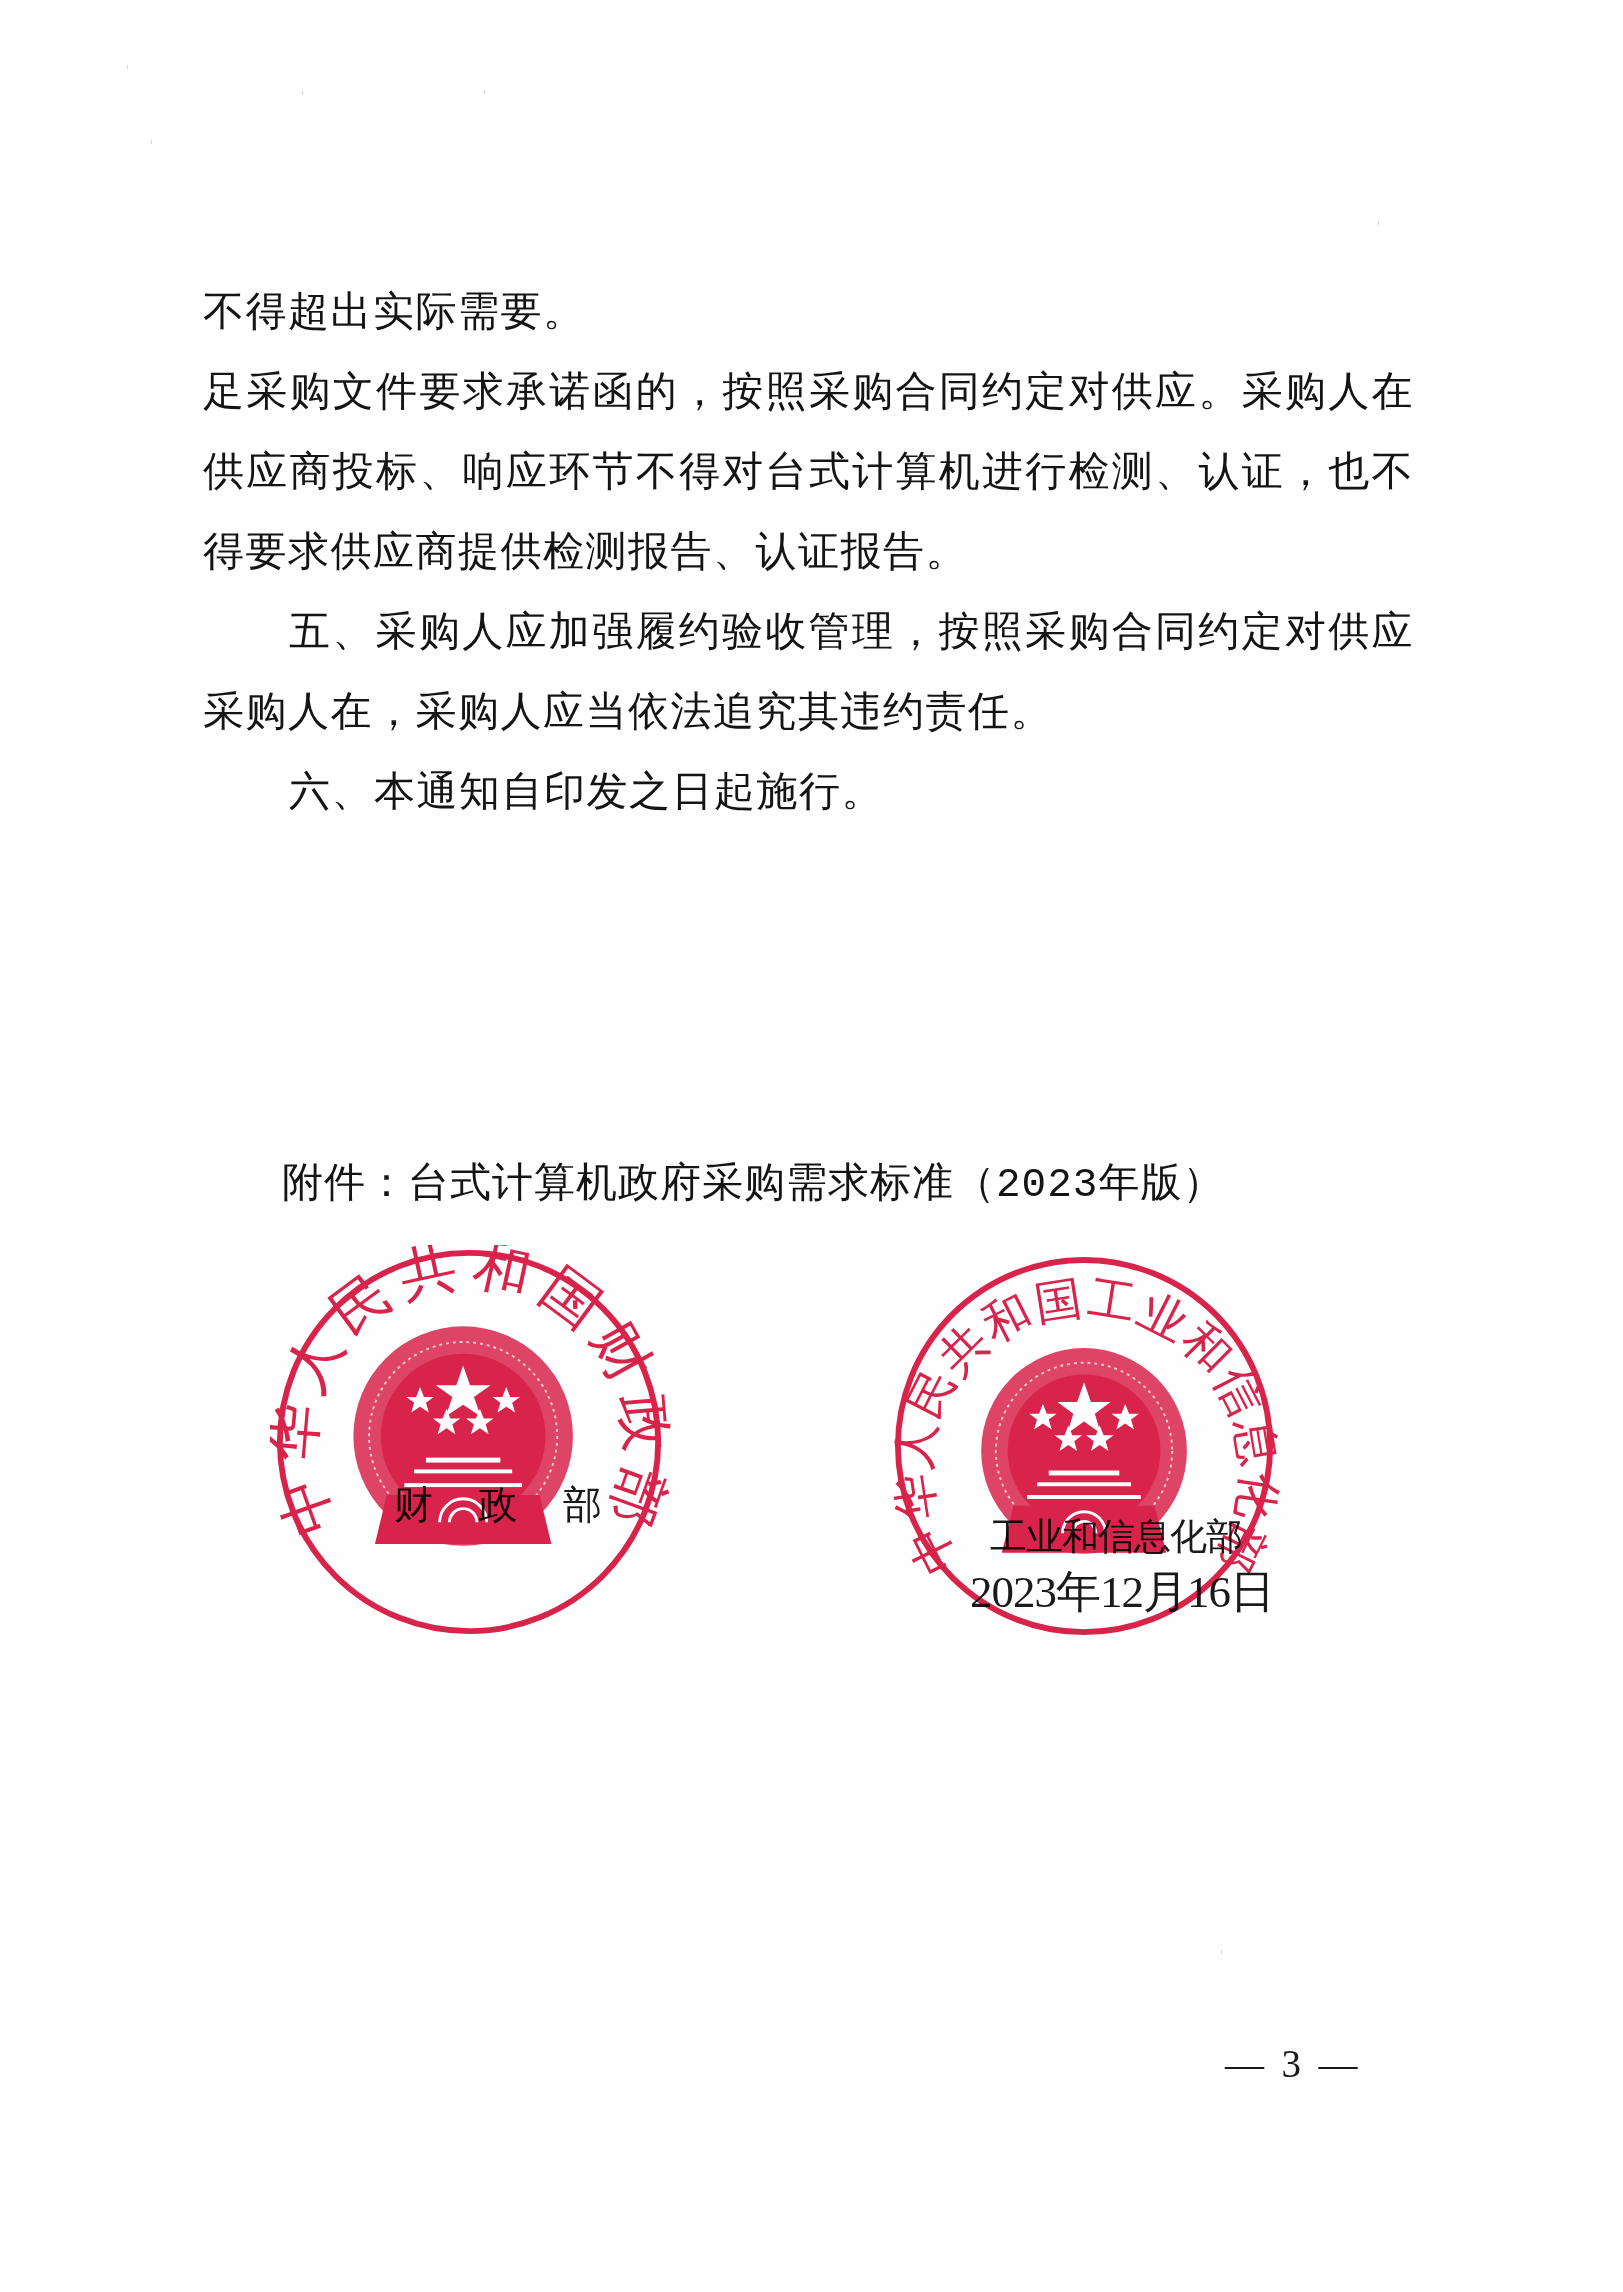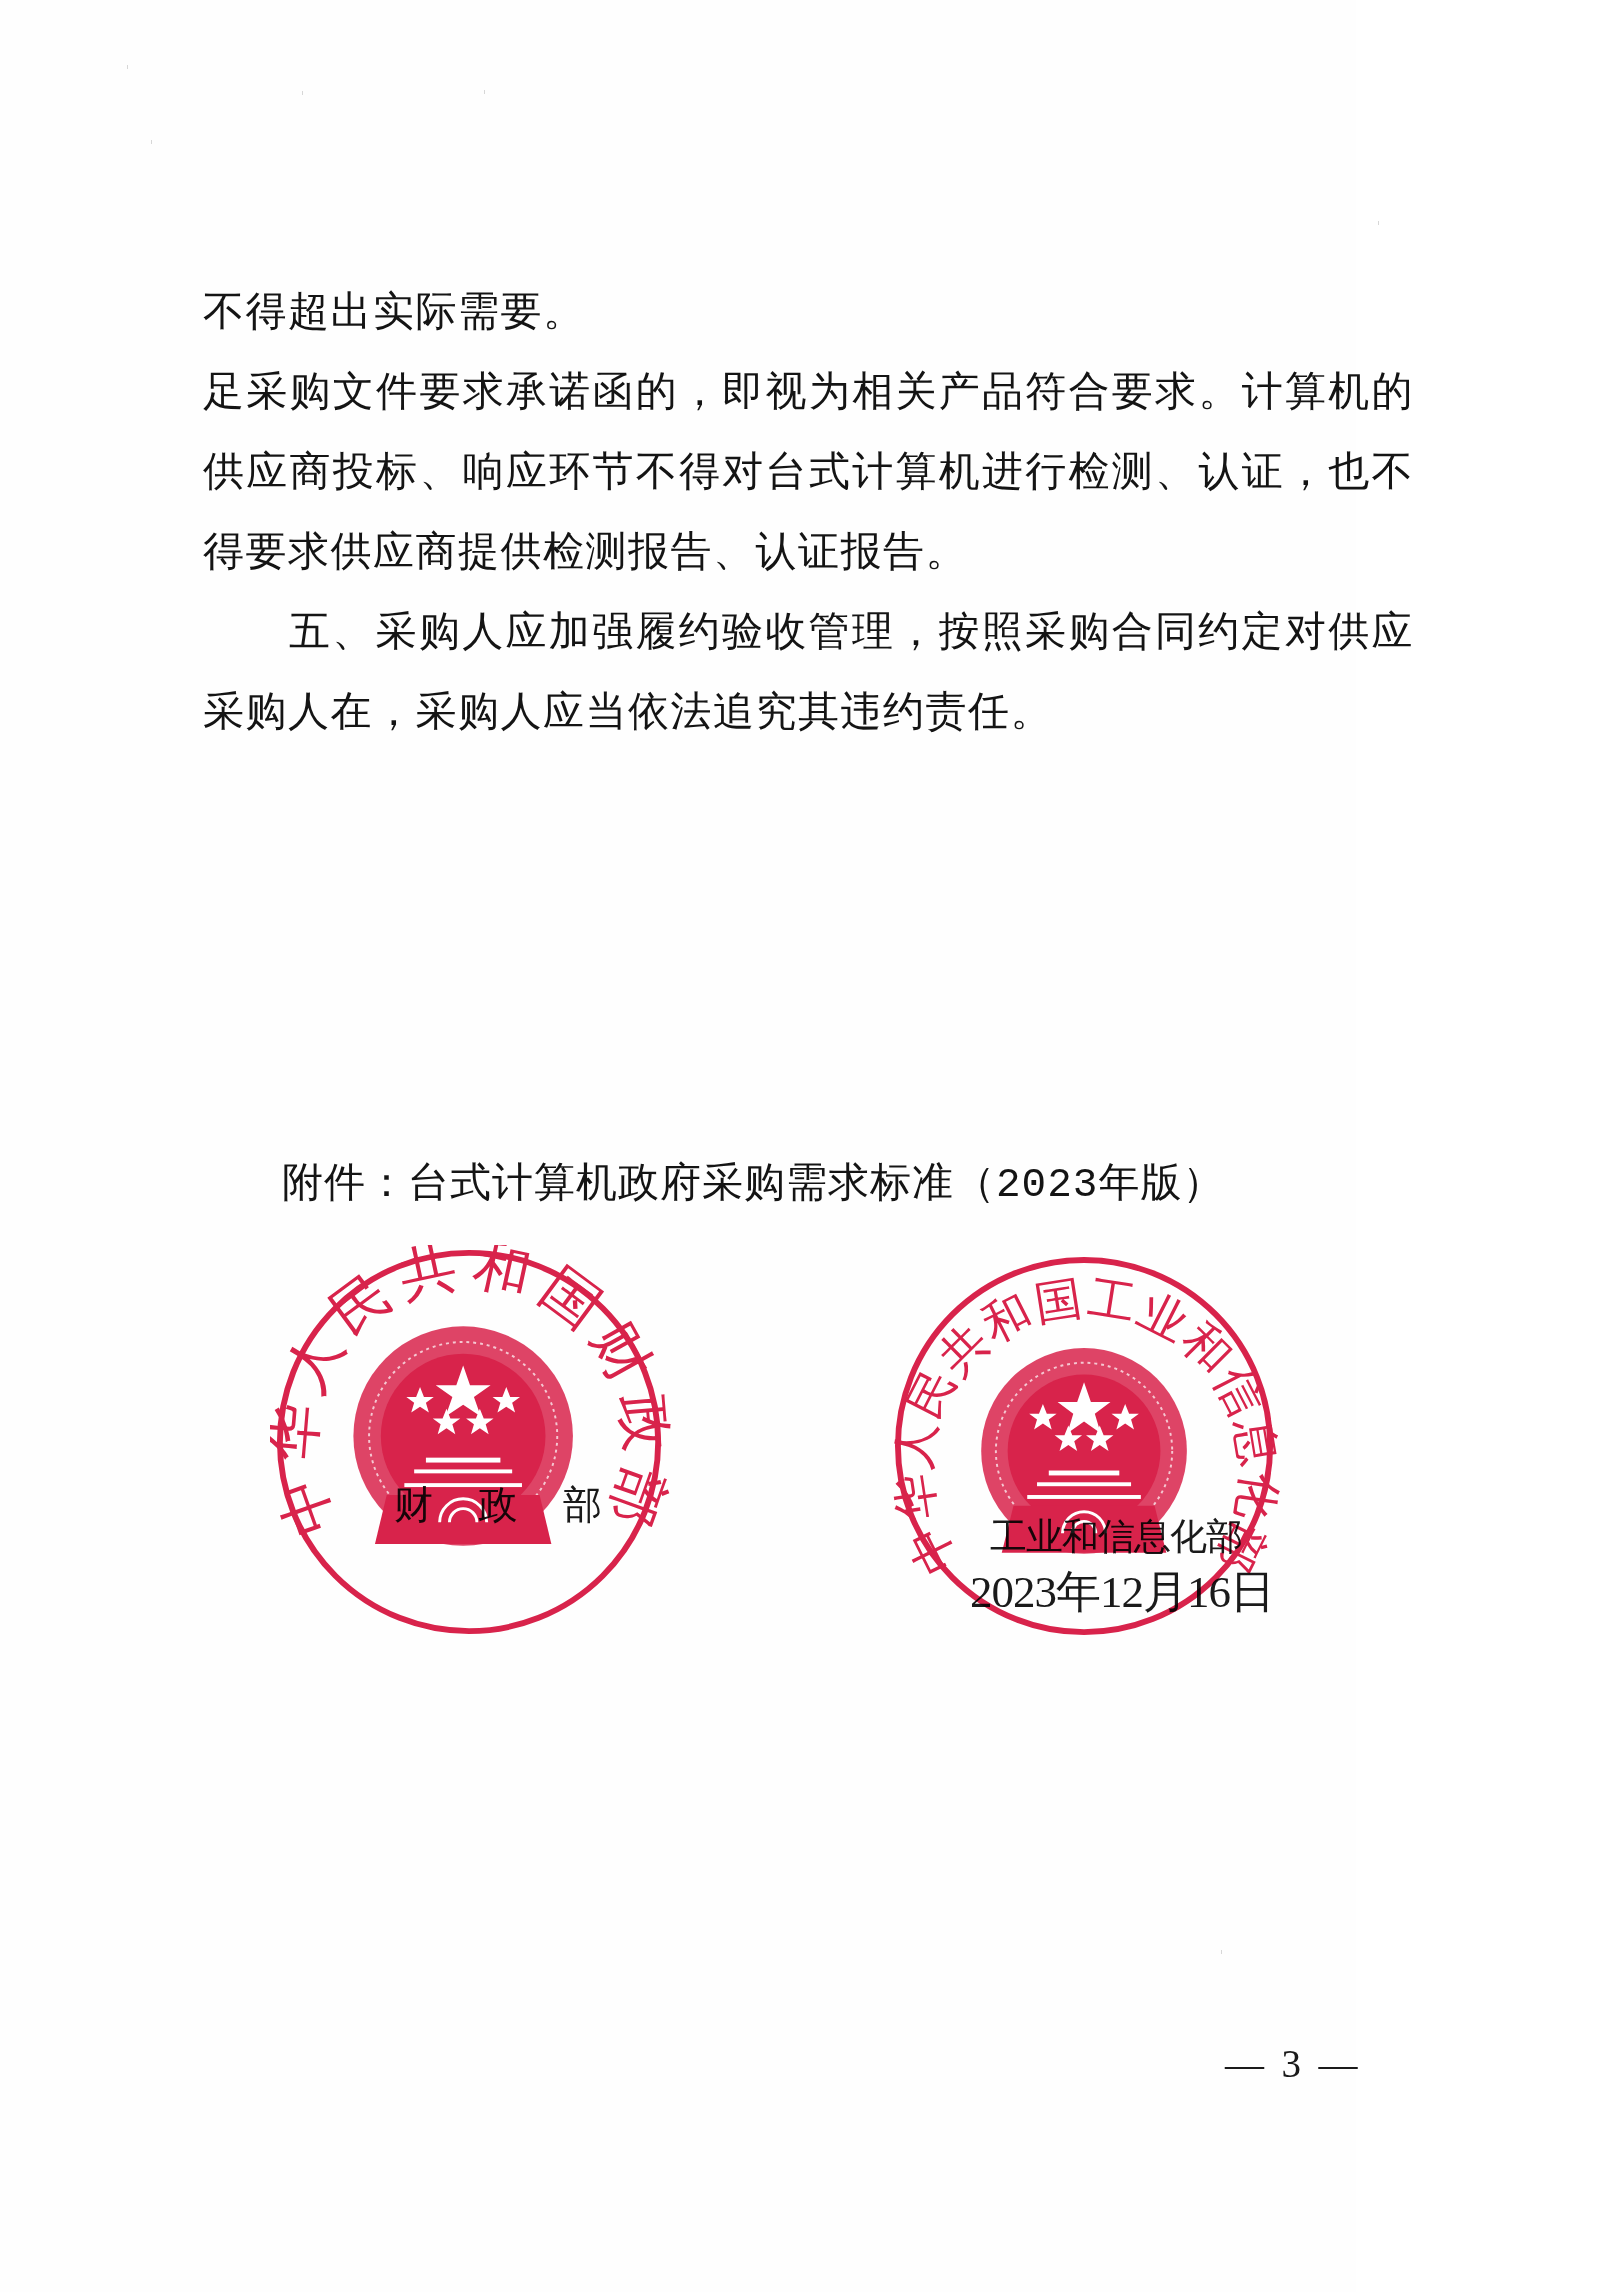--- a/index.html
+++ b/index.html
@@ -37,25 +37,26 @@
 </head>
 <body>
 
 <div class="page">
 
   <div class="body-text" style="top:0;">
   </div>
 
   <div class="body-text" style="top:271px;">
     <span class="line last" style="height:80px;">不得超出实际需要。</span>
-    <span class="line">足采购文件要求承诺函的，即视为相关产品符合要求。计算机的</span>
+    <span class="line">足采购文件要求承诺函的，按照采购合同约定对供应。采购人在</span>
     <span class="line">供应商投标、响应环节不得对台式计算机进行检测、认证，也不</span>
     <span class="line last">得要求供应商提供检测报告、认证报告。</span>
     <span class="line indent">五、采购人应加强履约验收管理，按照采购合同约定对供应</span>
     <span class="line last">采购人在，采购人应当依法追究其违约责任。</span>
+    <span class="line indent last">六、本通知自印发之日起施行。</span>
   </div>
 
   <div class="attachment">附件：台式计算机政府采购需求标准（2023年版）</div>
 
   <div class="seal" style="left:270px; top:1245px;">
     <svg width="402" height="392" viewBox="0 0 410 400">
       <defs>
         <path id="arcL" d="M 78 300 A 160 160 0 1 1 330 300"></path>
       </defs>
       <circle cx="203" cy="201" r="193" fill="none" stroke="#d8234b" stroke-width="6"></circle>

